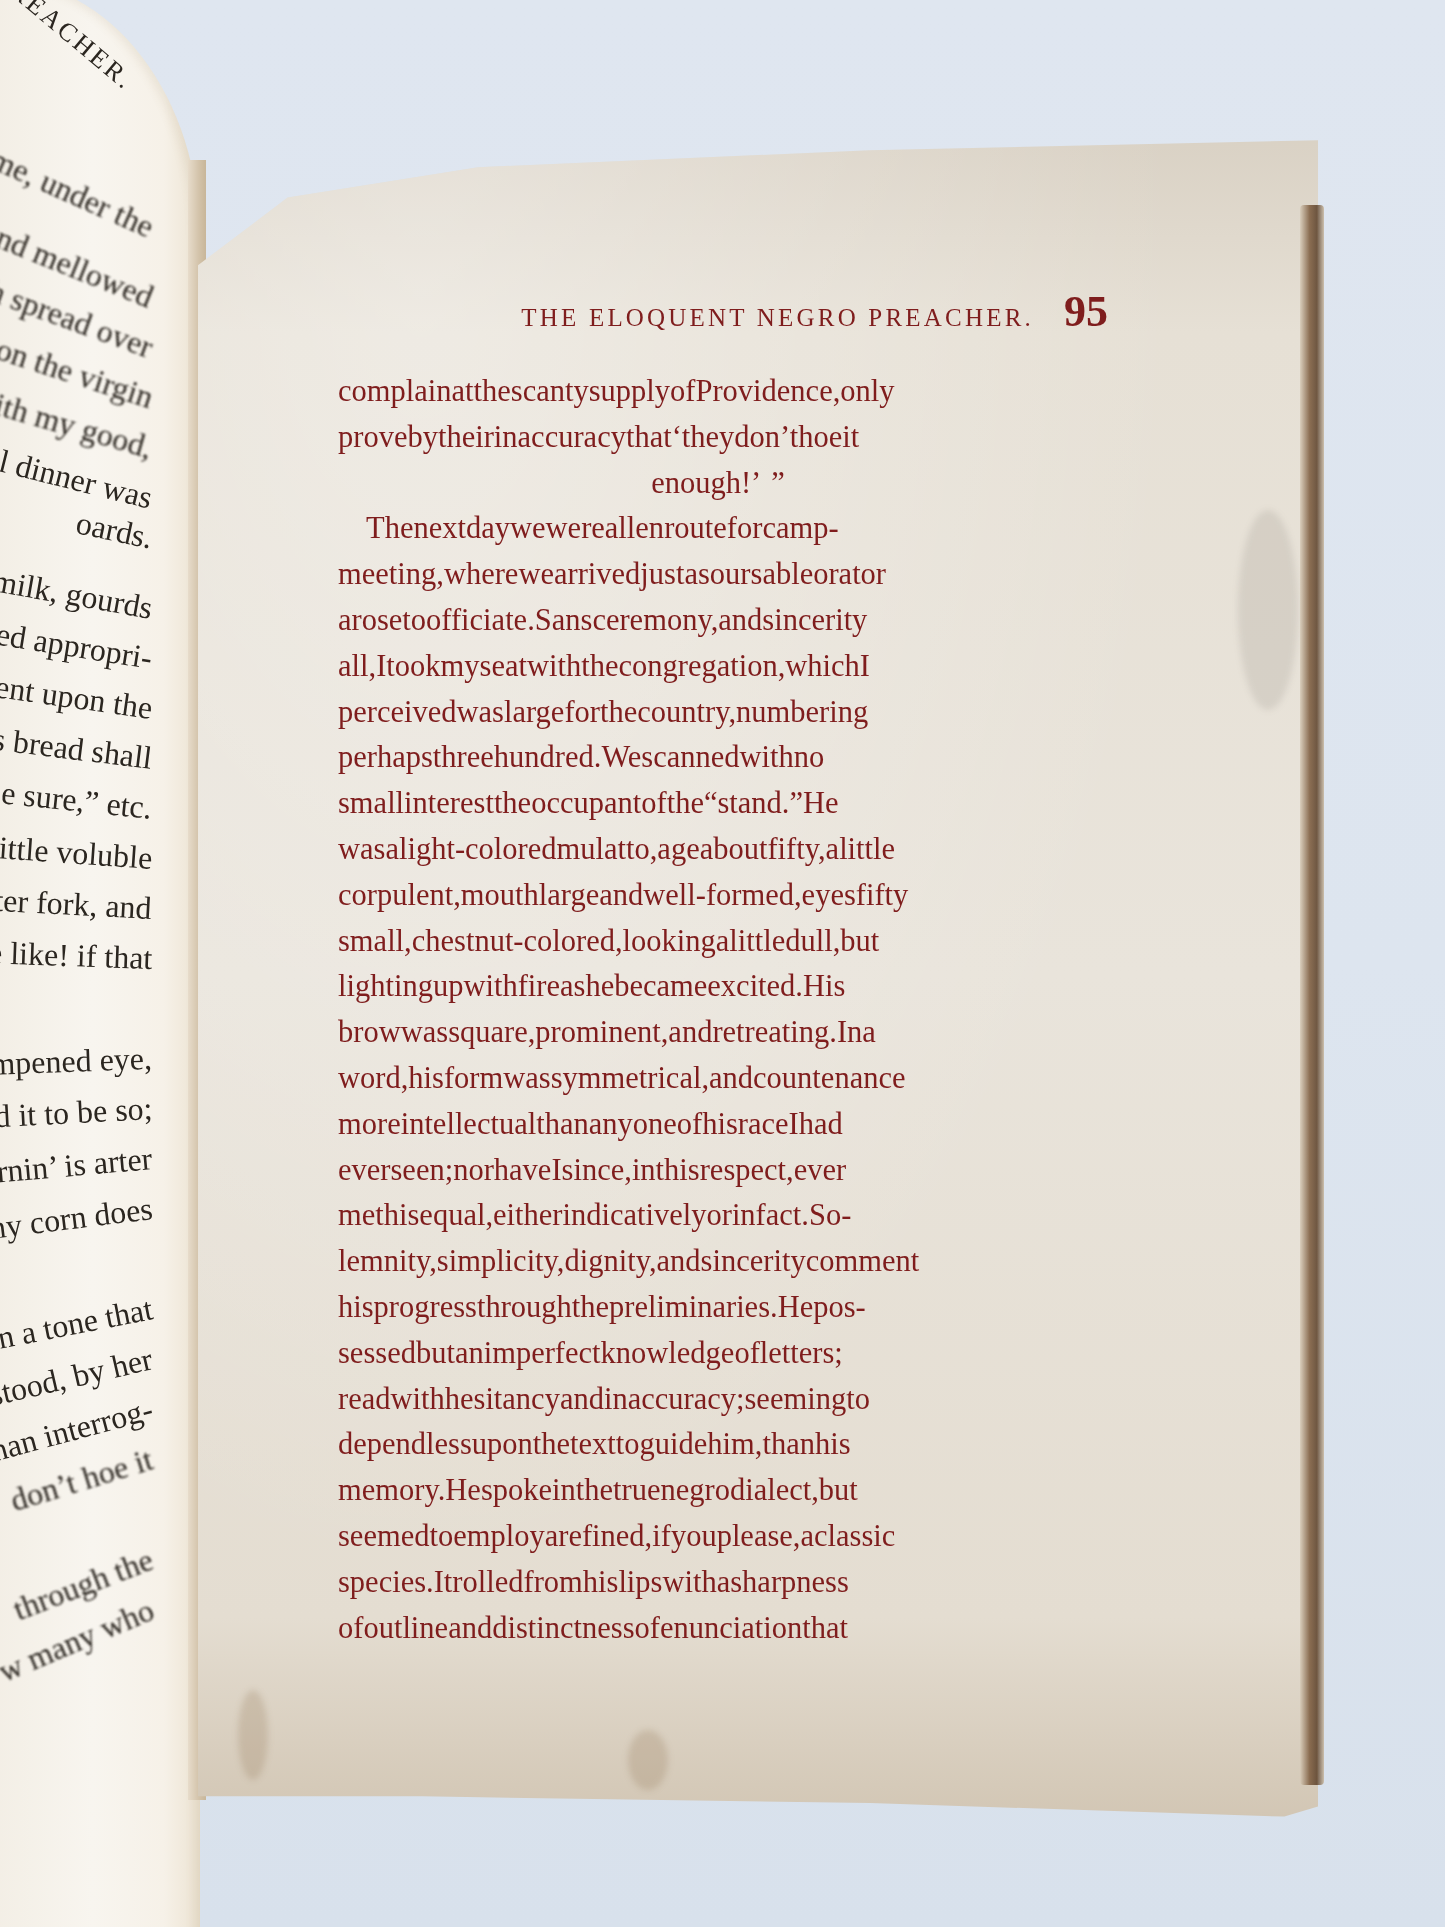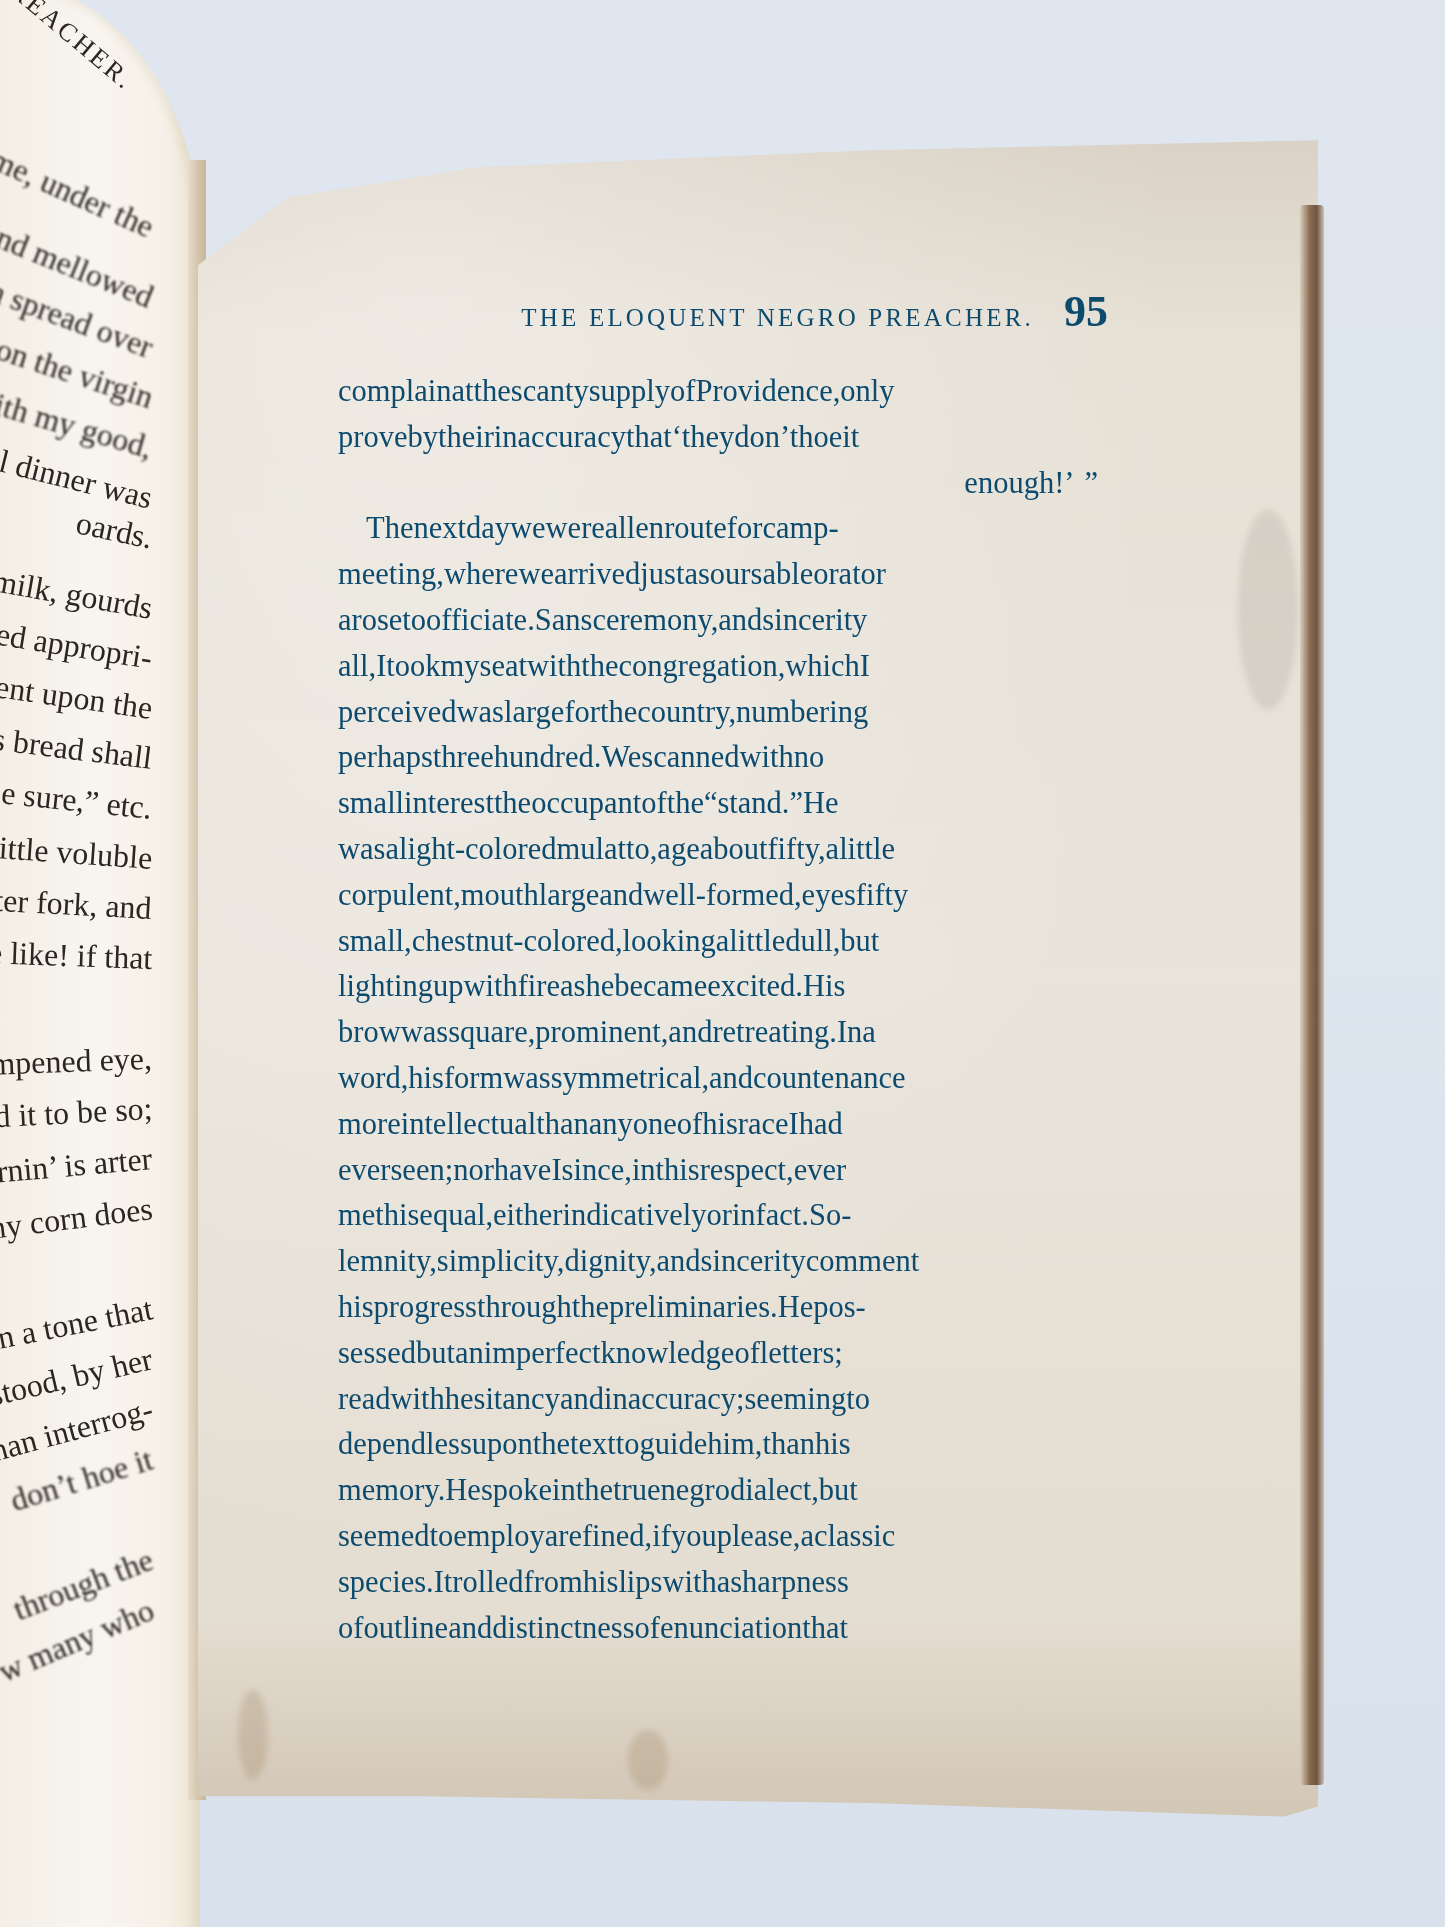--- a/index.html
+++ b/index.html
@@ -65,21 +65,21 @@
     left: 1300px; top: 205px;
     width: 24px; height: 1580px;
     background: linear-gradient(90deg, #d8ccb9 0%, #7b5a3c 40%, #5a3f28 70%, #c9b9a1 100%);
     border-radius: 4px;
     opacity: 0.85;
   }
   .page-content {
     position: absolute;
     left: 338px; top: 286px;
     width: 770px;
-    color: #0c4a6e;
+    color: #7f1d1d;
   }
   .running-head {
     display: flex;
     justify-content: flex-end;
     align-items: baseline;
     gap: 30px;
     font-size: 25px;
     letter-spacing: 3.2px;
     margin-bottom: 32px;
     padding-right: 0;
@@ -95,21 +95,21 @@
   .text-line {
     font-size: 30.5px;
     line-height: 45.8px;
     text-align: justify;
     text-align-last: justify;
     white-space: nowrap;
     display: flex;
     justify-content: flex-start;
   }
   .text-line.last {
-    justify-content: flex-end;
+    justify-content: center;
   }
   .text-line.indent {
     padding-left: 28px;
   }
   .text-line .w { display: inline-block; }
   .ital { }
   .stain {
     position: absolute;
     border-radius: 50%;
     background: rgba(120,90,50,0.18);

